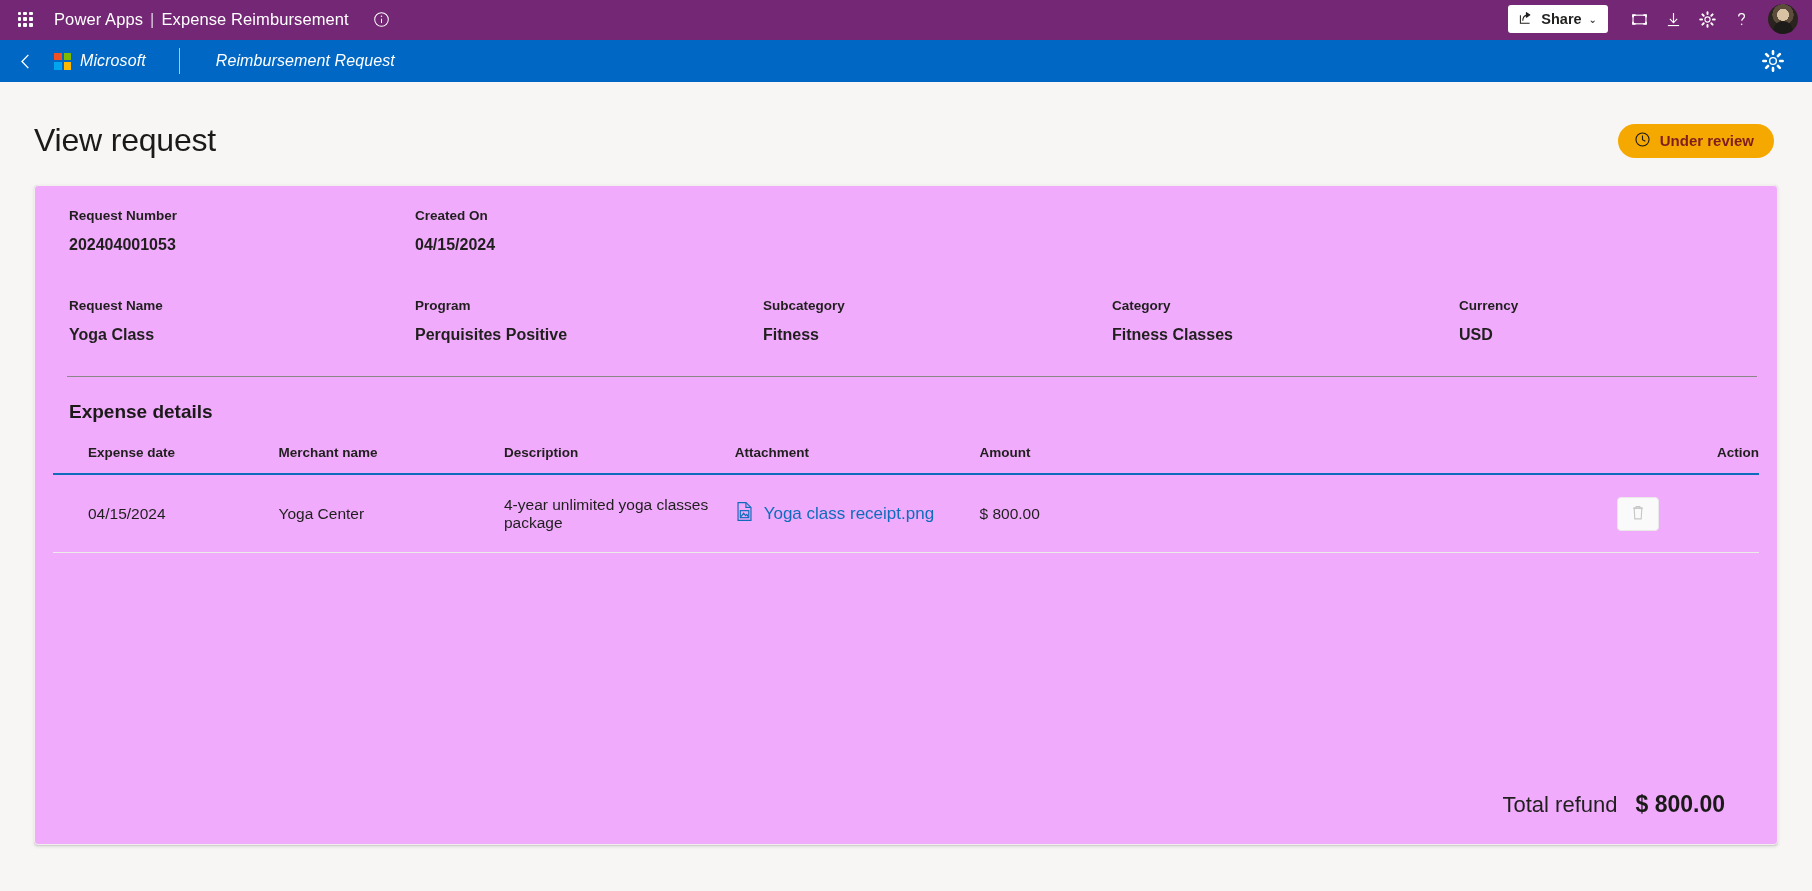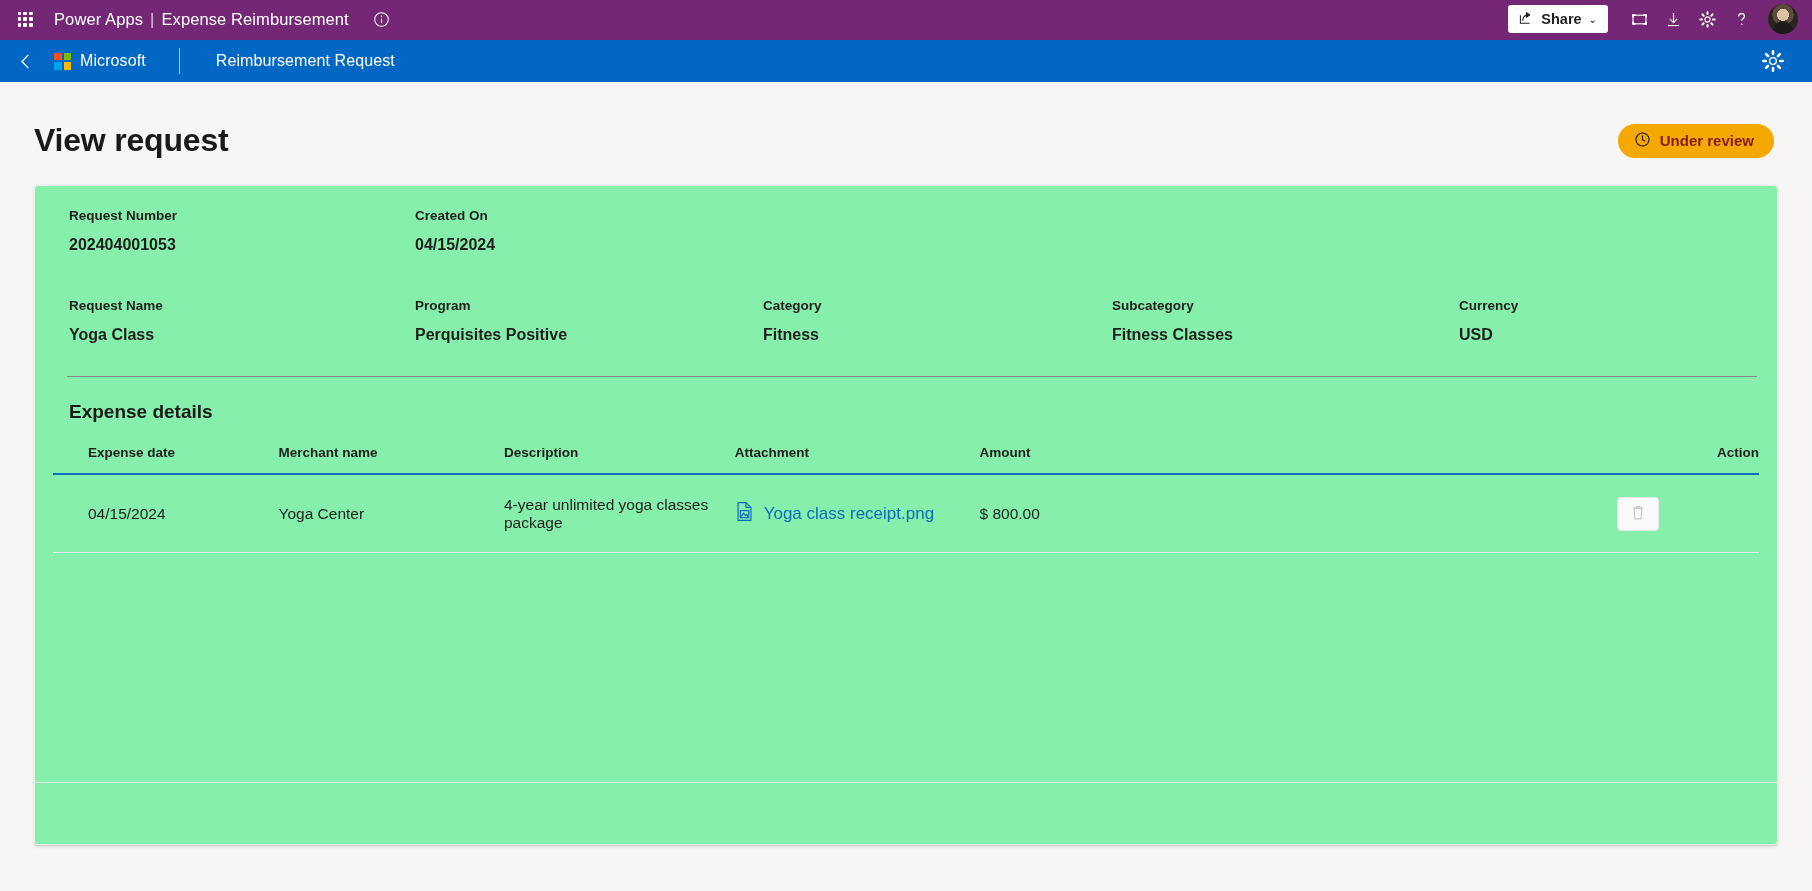--- a/index.html
+++ b/index.html
@@ -89,20 +89,21 @@
   }
 
   
   .bluebar {
     height: 42px;
     background: #0067c5;
     display: flex;
     align-items: center;
     padding: 0 22px 0 10px;
     color: #ffffff;
+    font-style: italic;
   }
   .back-chev {
     width: 30px; height: 30px;
     display: flex; align-items: center; justify-content: center;
     cursor: pointer;
     font-size: 20px;
     font-weight: 300;
   }
   .ms-logo {
     display: flex; align-items: center;
@@ -139,47 +140,47 @@
   .page { padding: 0 34px; }
 
   .page-head {
     display: flex;
     align-items: center;
     justify-content: space-between;
     padding: 40px 2px 26px 0;
   }
   .page-title {
     font-size: 32px;
-    font-weight: 700;
+    font-weight: 400;
     color: #1b1a19;
     letter-spacing: -.2px;
   }
   .status-badge {
     display: inline-flex;
     align-items: center;
     gap: 9px;
     background: #f5a800;
     color: #7f1d1d;
     border-radius: 17px;
     height: 34px;
     padding: 0 20px 0 16px;
     font-size: 15px;
     font-weight: 600;
     cursor: pointer;
     margin-right: 2px;
   }
 
   .card {
-    background: #86efac;
+    background: #f0abfc;
     border: 1px solid #f0efee;
     border-radius: 4px;
     box-shadow: 0 1.6px 3.6px rgba(0,0,0,.10), 0 .3px .9px rgba(0,0,0,.08);
     height: 660px;
     display: flex;
-    flex-direction: column;
+    flex-direction: row;
   }
 
   .card-body { padding: 22px 18px 0 18px; flex: 1 1 auto; display: flex; flex-direction: column; }
 
   .field-grid {
     display: grid;
     grid-template-columns: 346px 348px 349px 347px auto;
     row-gap: 0;
     padding: 0 0 0 16px;
   }
@@ -396,22 +397,22 @@
         <div class="field-value">202404001053</div>
         <div class="field-value">04/15/2024</div>
         <div></div>
           <div></div>
           <div></div>
       </div>
 
       <div class="field-grid field-row2">
         <div class="field-label">Request Name</div>
         <div class="field-label">Program</div>
+        <div class="field-label">Subcategory</div>
         <div class="field-label">Category</div>
-        <div class="field-label">Subcategory</div>
         <div class="field-label">Currency</div>
 
         <div class="field-value">Yoga Class</div>
         <div class="field-value">Perquisites Positive</div>
         <div class="field-value">Fitness</div>
         <div class="field-value">Fitness Classes</div>
         <div class="field-value">USD</div>
       </div>
 
       <div class="hr"></div>
@@ -456,16 +457,20 @@
                     <path d="M4.7 4.6h8.6l-.7 12.1H5.4z"></path>
                     <path d="M6.9 4.6V2.7h4.2v1.9"></path>
                   </svg>
                 </span>
               </span>
             </td>
           </tr>
         </tbody>
       </table>
 
+      <div class="total-row">
+        <span class="total-label">Total refund</span>
+        <span class="total-value">$ 800.00</span>
+      </div>
     </div>
     <div class="card-footer"></div>
   </div>
 </div>
 
 </body></html>

